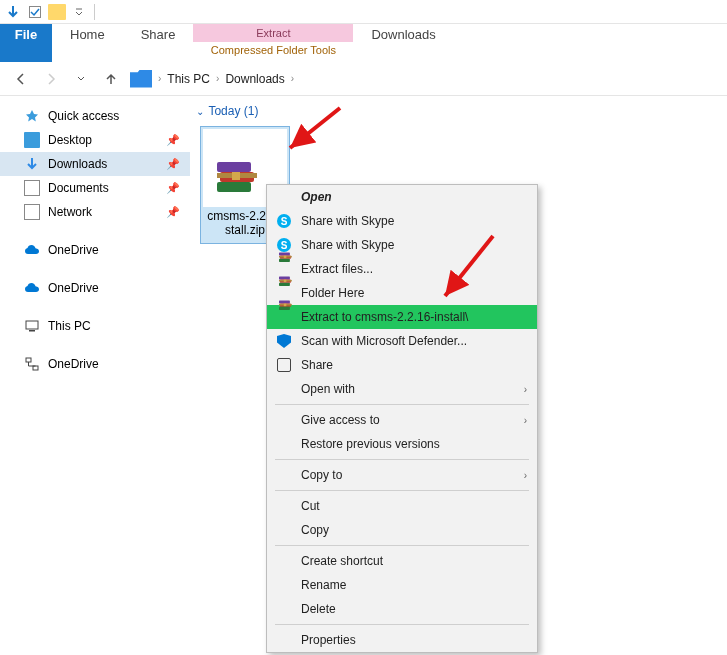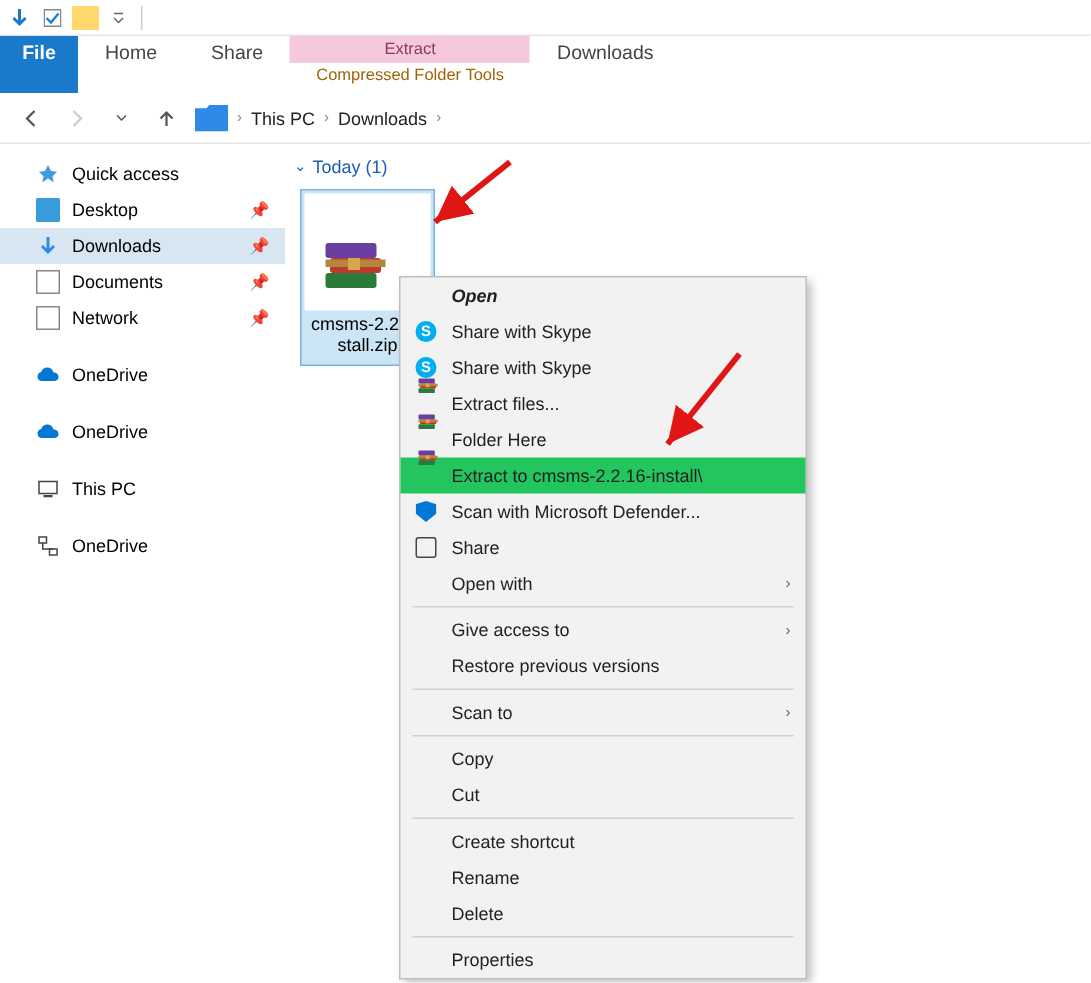--- a/index.html
+++ b/index.html
@@ -328,29 +328,29 @@
   <div class="ctx-sep"></div>
   <div class="ctx-row">
       <span>Give access to</span>
       <span class="arrow">›</span>
     </div>
   <div class="ctx-row">
       <span>Restore previous versions</span>
     </div>
   <div class="ctx-sep"></div>
   <div class="ctx-row">
-      <span>Scan to</span>
+      <span>Copy to</span>
       <span class="arrow">›</span>
     </div>
   <div class="ctx-sep"></div>
   <div class="ctx-row">
+      <span>Cut</span>
+    </div>
+  <div class="ctx-row">
       <span>Copy</span>
-    </div>
-  <div class="ctx-row">
-      <span>Cut</span>
     </div>
   <div class="ctx-sep"></div>
   <div class="ctx-row">
       <span>Create shortcut</span>
     </div>
   <div class="ctx-row">
       <span>Rename</span>
     </div>
   <div class="ctx-row">
       <span>Delete</span>

